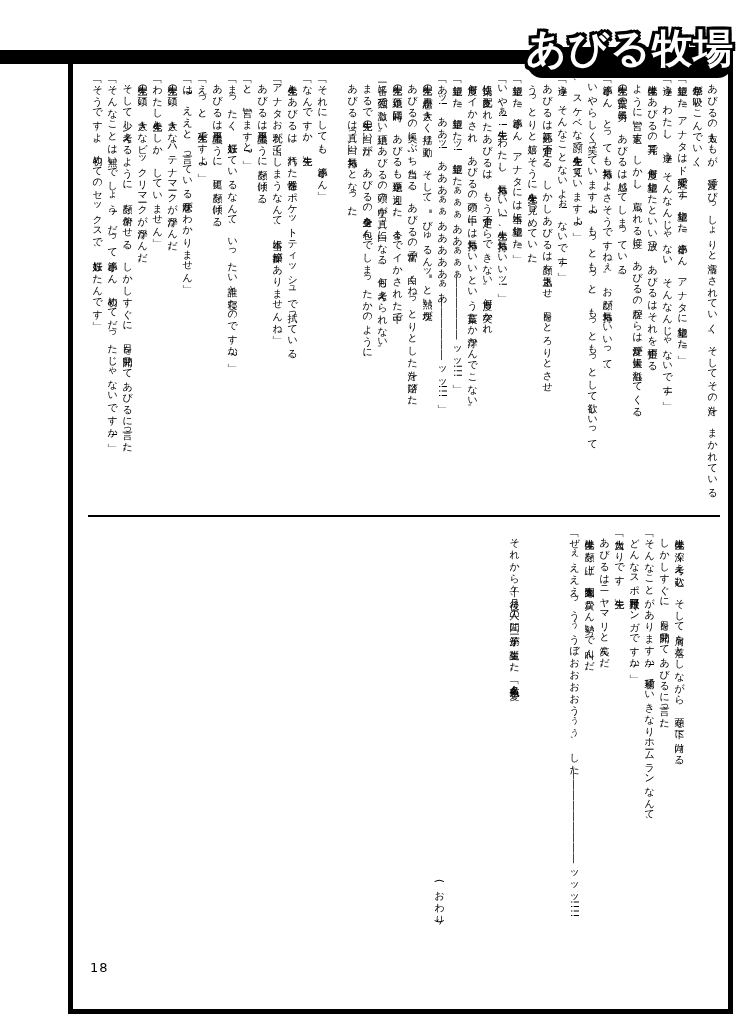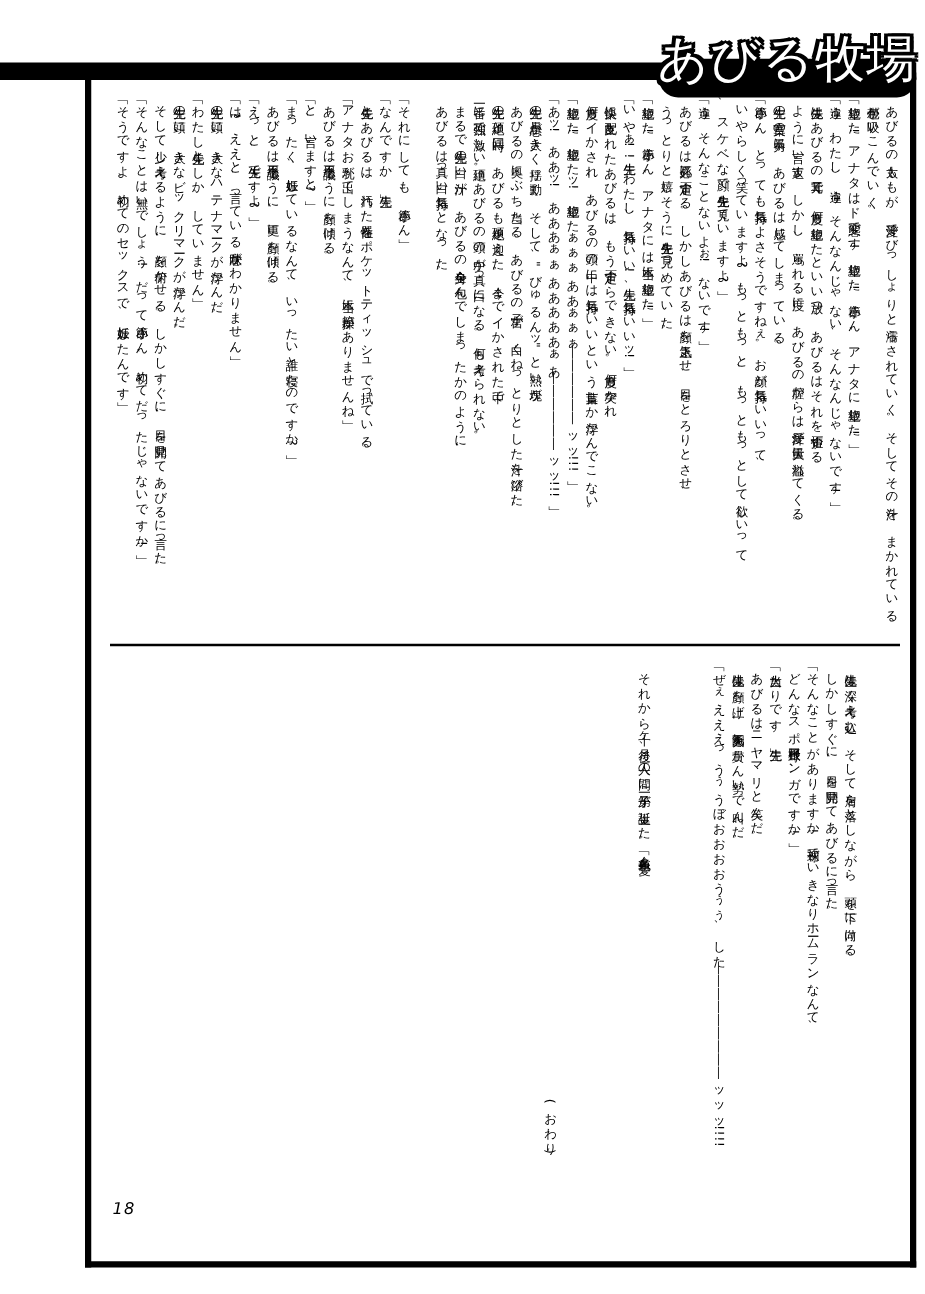--- a/index.html
+++ b/index.html
@@ -11,41 +11,41 @@
   .abs{position:absolute;}
   
   #bar-top{left:0;top:50px;width:733px;height:14px;background:#000;}
   #frame-left{left:68px;top:58px;width:5px;height:956px;background:#000;}
   #frame-right{left:728px;top:58px;width:5px;height:956px;background:#000;}
   #frame-bottom{left:68px;top:1009px;width:665px;height:5px;background:#000;}
   
   #title-badge{left:527px;top:47px;width:206px;height:31px;background:#000;border-radius:16px;}
   #page-title{
     left:523px;top:20px;width:214px;height:56px;
-    font-size:40px;font-weight:normal;line-height:56px;text-align:center;
+    font-size:40px;font-weight:bold;line-height:56px;text-align:center;
     color:#fff;letter-spacing:1px;white-space:nowrap;
     text-shadow:
       -3px -3px 0 #000, 3px -3px 0 #000, -3px 3px 0 #000, 3px 3px 0 #000,
       0 -3px 0 #000, 0 3px 0 #000, -3px 0 0 #000, 3px 0 0 #000,
       -2px -2px 0 #000, 2px -2px 0 #000, -2px 2px 0 #000, 2px 2px 0 #000;
   }
   
   .vtext{
     writing-mode:vertical-rl;
     font-size:10px;line-height:15px;letter-spacing:0.5px;
     color:#000;
   }
   #top-text{top:77px;left:88px;width:632px;height:437px;}
   #bottom-text{top:531px;left:431px;width:256px;height:402px;}
   .tline{white-space:nowrap;}
   .owari{padding-top:348px;}
   
   #section-divider{left:88px;top:515px;width:632px;height:2px;background:#000;}
   
-  #page-number{left:90px;top:960px;font-size:13px;letter-spacing:1px;font-style:italic;}
+  #page-number{left:90px;top:960px;font-size:13px;letter-spacing:1px;}
 </style>
 </head>
 <body>
 
 <div class="abs" id="bar-top"></div>
 <div class="abs" id="frame-left"></div>
 <div class="abs" id="frame-right"></div>
 <div class="abs" id="frame-bottom"></div>
 
 <div class="abs" id="title-badge"></div>

